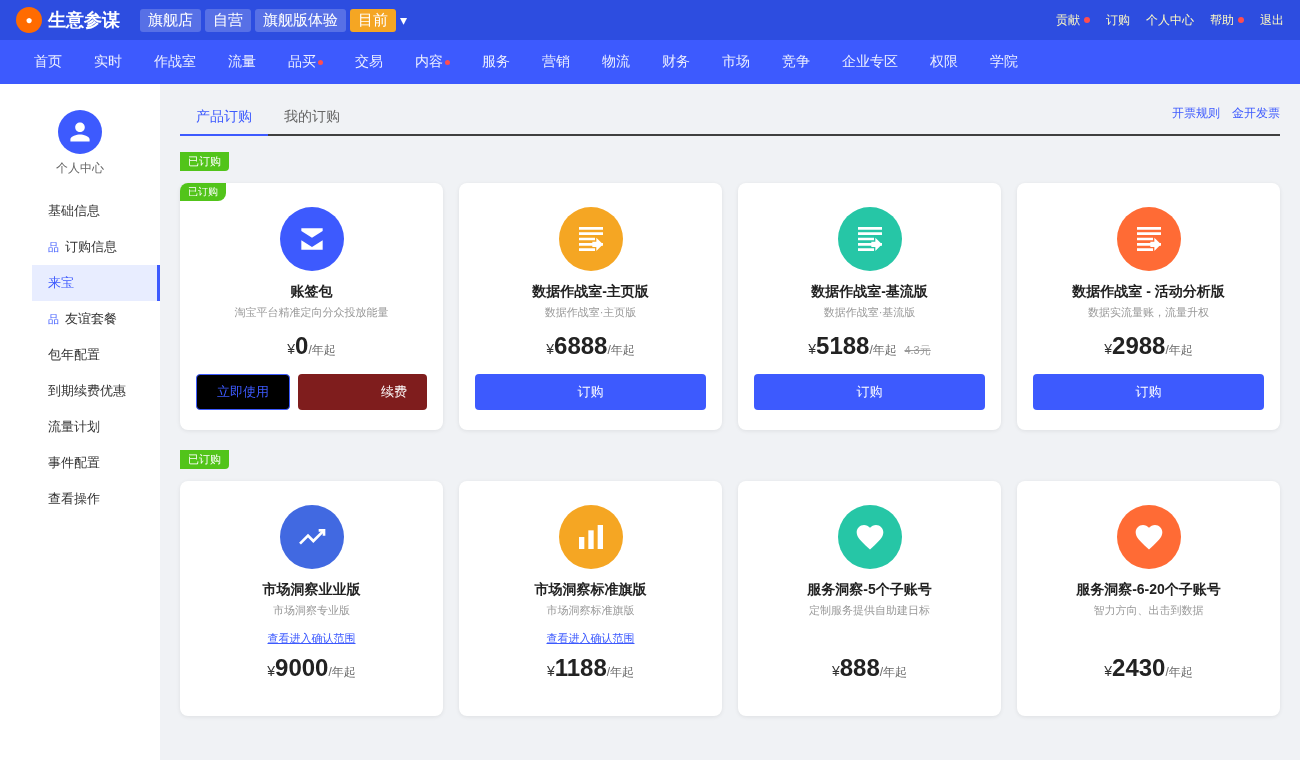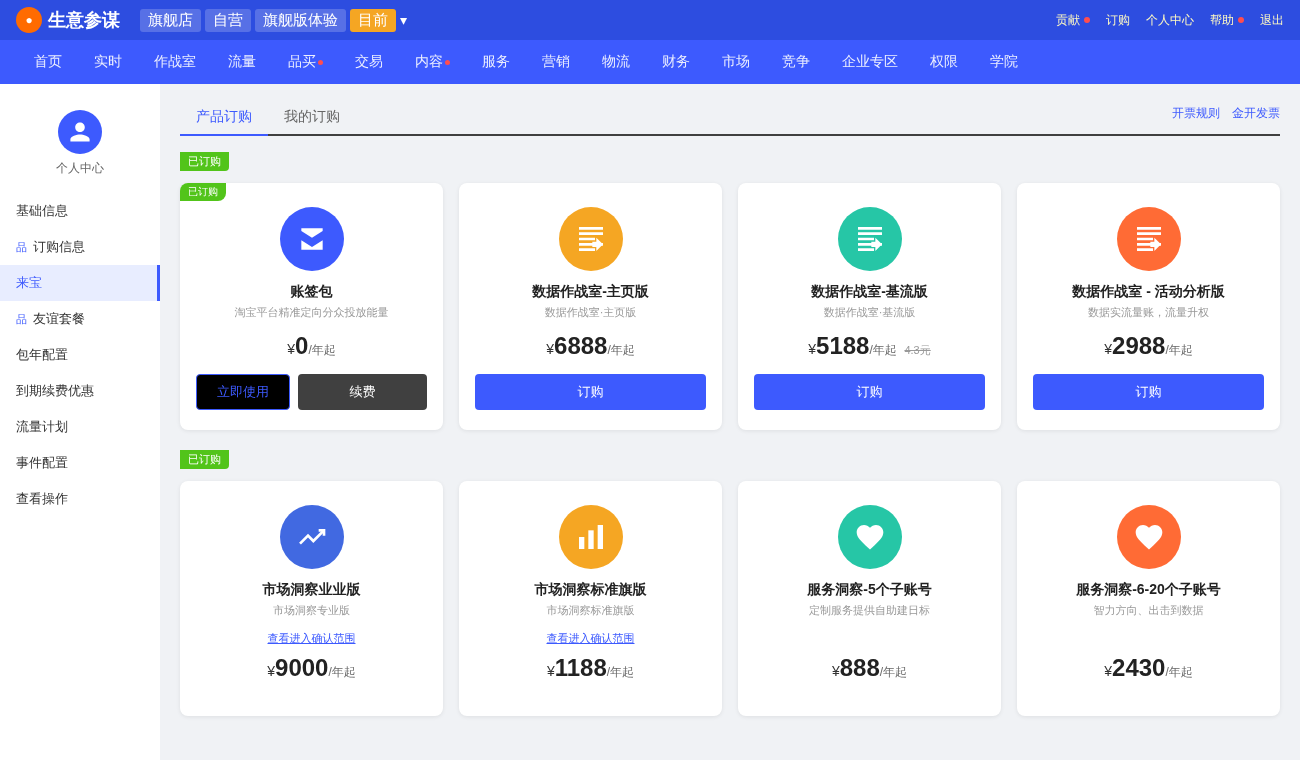--- a/index.html
+++ b/index.html
@@ -104,20 +104,21 @@
       margin-top: 6px;
     }
     .sidebar-item {
       padding: 9px 16px;
       cursor: pointer;
       color: #333;
       font-size: 13px;
       display: flex;
       align-items: center;
       gap: 6px;
+      margin-left: 32px;
     }
     .sidebar-item.active { background: #e8edff; color: #3d5afe; border-right: 3px solid #3d5afe; }
 
     
     .content {
       flex: 1;
       padding: 16px 20px;
       overflow-y: auto;
     }
 
@@ -252,23 +253,24 @@
       font-size: 13px;
       cursor: pointer;
       border: none;
     }
     .btn-outline {
       background: #000000;
       border: 1px solid #3d5afe;
       color: #3d5afe;
     }
     .btn-primary {
-      background: #404040;
+      background: #7f1d1d;
       color: white;
       flex: 1;
+      text-align: right;
     }
     .btn-blue-full {
       background: #3d5afe;
       color: white;
       width: 100%;
       text-align: center;
       padding: 9px 0;
     }
 
     .price-link {

